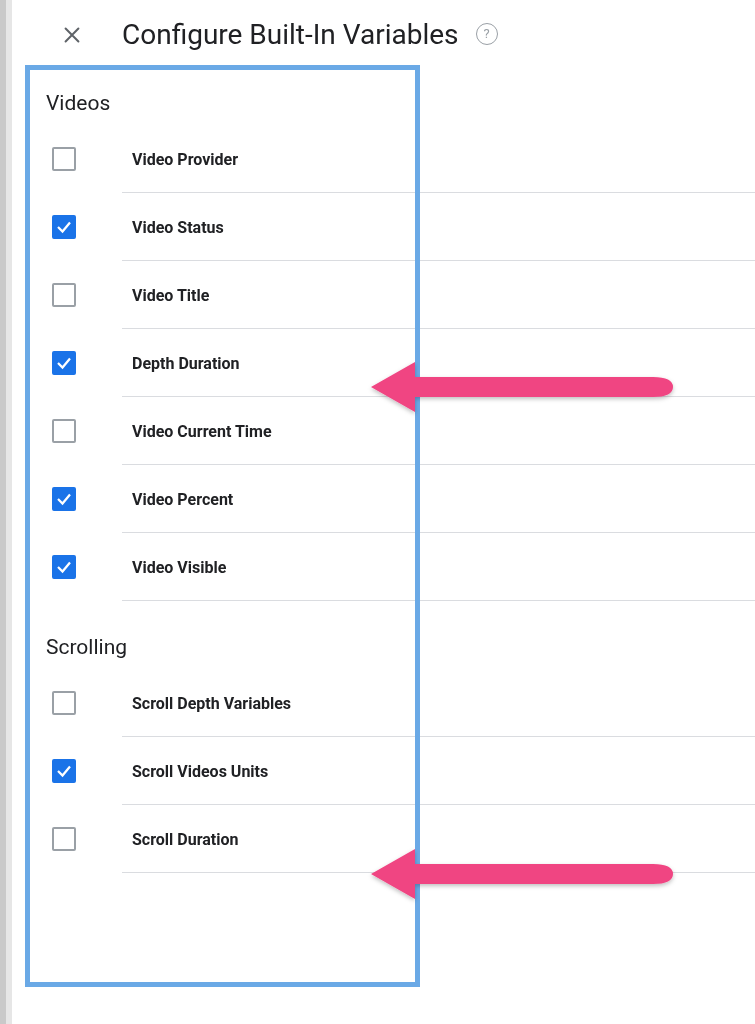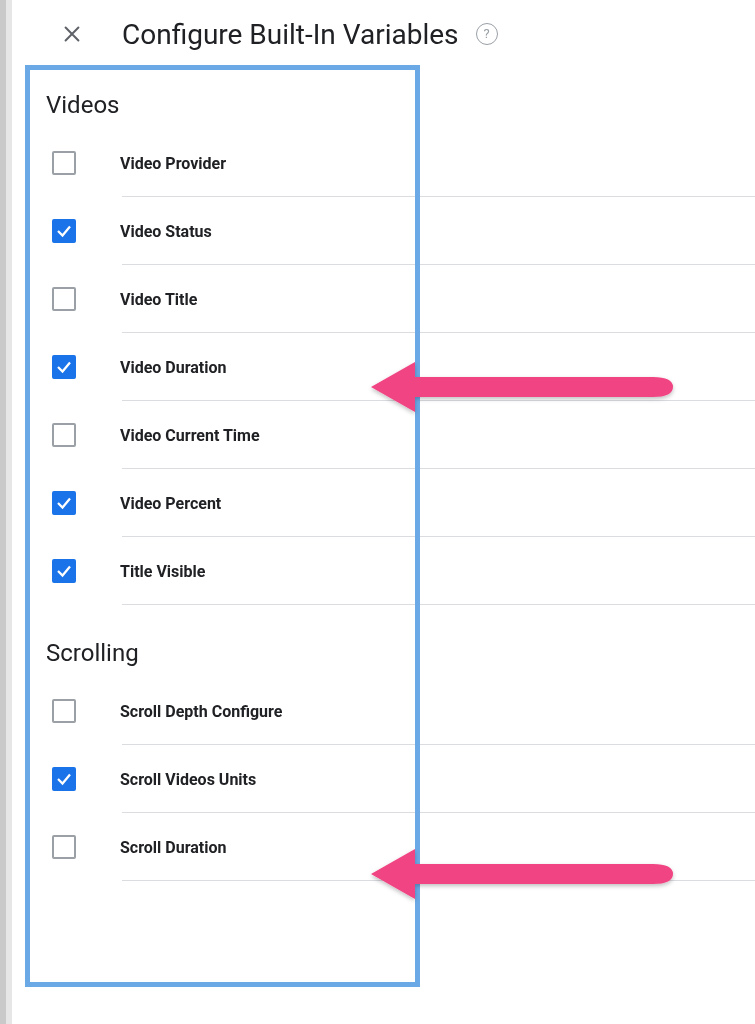--- a/index.html
+++ b/index.html
@@ -6,21 +6,21 @@
     body {
       font-family: 'Roboto', -apple-system, BlinkMacSystemFont, 'Segoe UI', Arial, sans-serif;
       background: #fff;
       width: 755px;
       height: 1024px;
       overflow: hidden;
       position: relative;
     }
     .header {
       display: flex;
-      align-items: flex-start;
+      align-items: center;
       padding: 18px 20px 6px 20px;
       gap: 34px;
       background: #fff;
     }
     .close-btn {
       width: 32px;
       height: 32px;
       display: flex;
       align-items: center;
       justify-content: center;
@@ -62,32 +62,33 @@
       height: 922px;
       border: 5px solid #6aa9e6;
       pointer-events: none;
       z-index: 40;
     }
     .rows-wrap {
       position: relative;
       z-index: 1;
     }
     .section-heading {
-      font-size: 24px;
+      font-size: 21px;
       font-weight: 400;
       color: #202124;
       padding: 22px 0 10px 46px;
     }
     .row {
       display: flex;
       align-items: center;
       height: 68px;
       border-bottom: 1px solid #e0e0e0;
       padding-left: 52px;
       position: relative;
+      gap: 12px;
     }
     .row:first-of-type { border-top: none; }
     .checkbox {
       width: 24px;
       height: 24px;
       border: 2px solid #9aa0a6;
       border-radius: 2px;
       margin-right: 44px;
       flex-shrink: 0;
       display: flex;
@@ -182,48 +183,48 @@
     <div class="row">
       <div class="checkbox"></div>
       <div class="row-label">Video Title</div>
     </div>
     <div class="row">
       <div class="checkbox checked">
           <svg viewBox="0 0 24 24">
             <path d="M4 12 L10 18 L20 6"></path>
           </svg>
         </div>
-      <div class="row-label">Video Duration</div>
+      <div class="row-label">Depth Duration</div>
     </div>
     <div class="row">
       <div class="checkbox"></div>
       <div class="row-label">Video Current Time</div>
     </div>
     <div class="row">
       <div class="checkbox checked">
           <svg viewBox="0 0 24 24">
             <path d="M4 12 L10 18 L20 6"></path>
           </svg>
         </div>
       <div class="row-label">Video Percent</div>
     </div>
     <div class="row">
       <div class="checkbox checked">
           <svg viewBox="0 0 24 24">
             <path d="M4 12 L10 18 L20 6"></path>
           </svg>
         </div>
-      <div class="row-label">Title Visible</div>
+      <div class="row-label">Video Visible</div>
     </div>
 
     <div class="section-heading" style="padding-top:34px;">Scrolling</div>
 
     <div class="row">
       <div class="checkbox"></div>
-      <div class="row-label">Scroll Depth Configure</div>
+      <div class="row-label">Scroll Depth Variables</div>
     </div>
     <div class="row">
       <div class="checkbox checked">
           <svg viewBox="0 0 24 24">
             <path d="M4 12 L10 18 L20 6"></path>
           </svg>
         </div>
       <div class="row-label">Scroll Videos Units</div>
     </div>
     <div class="row">

